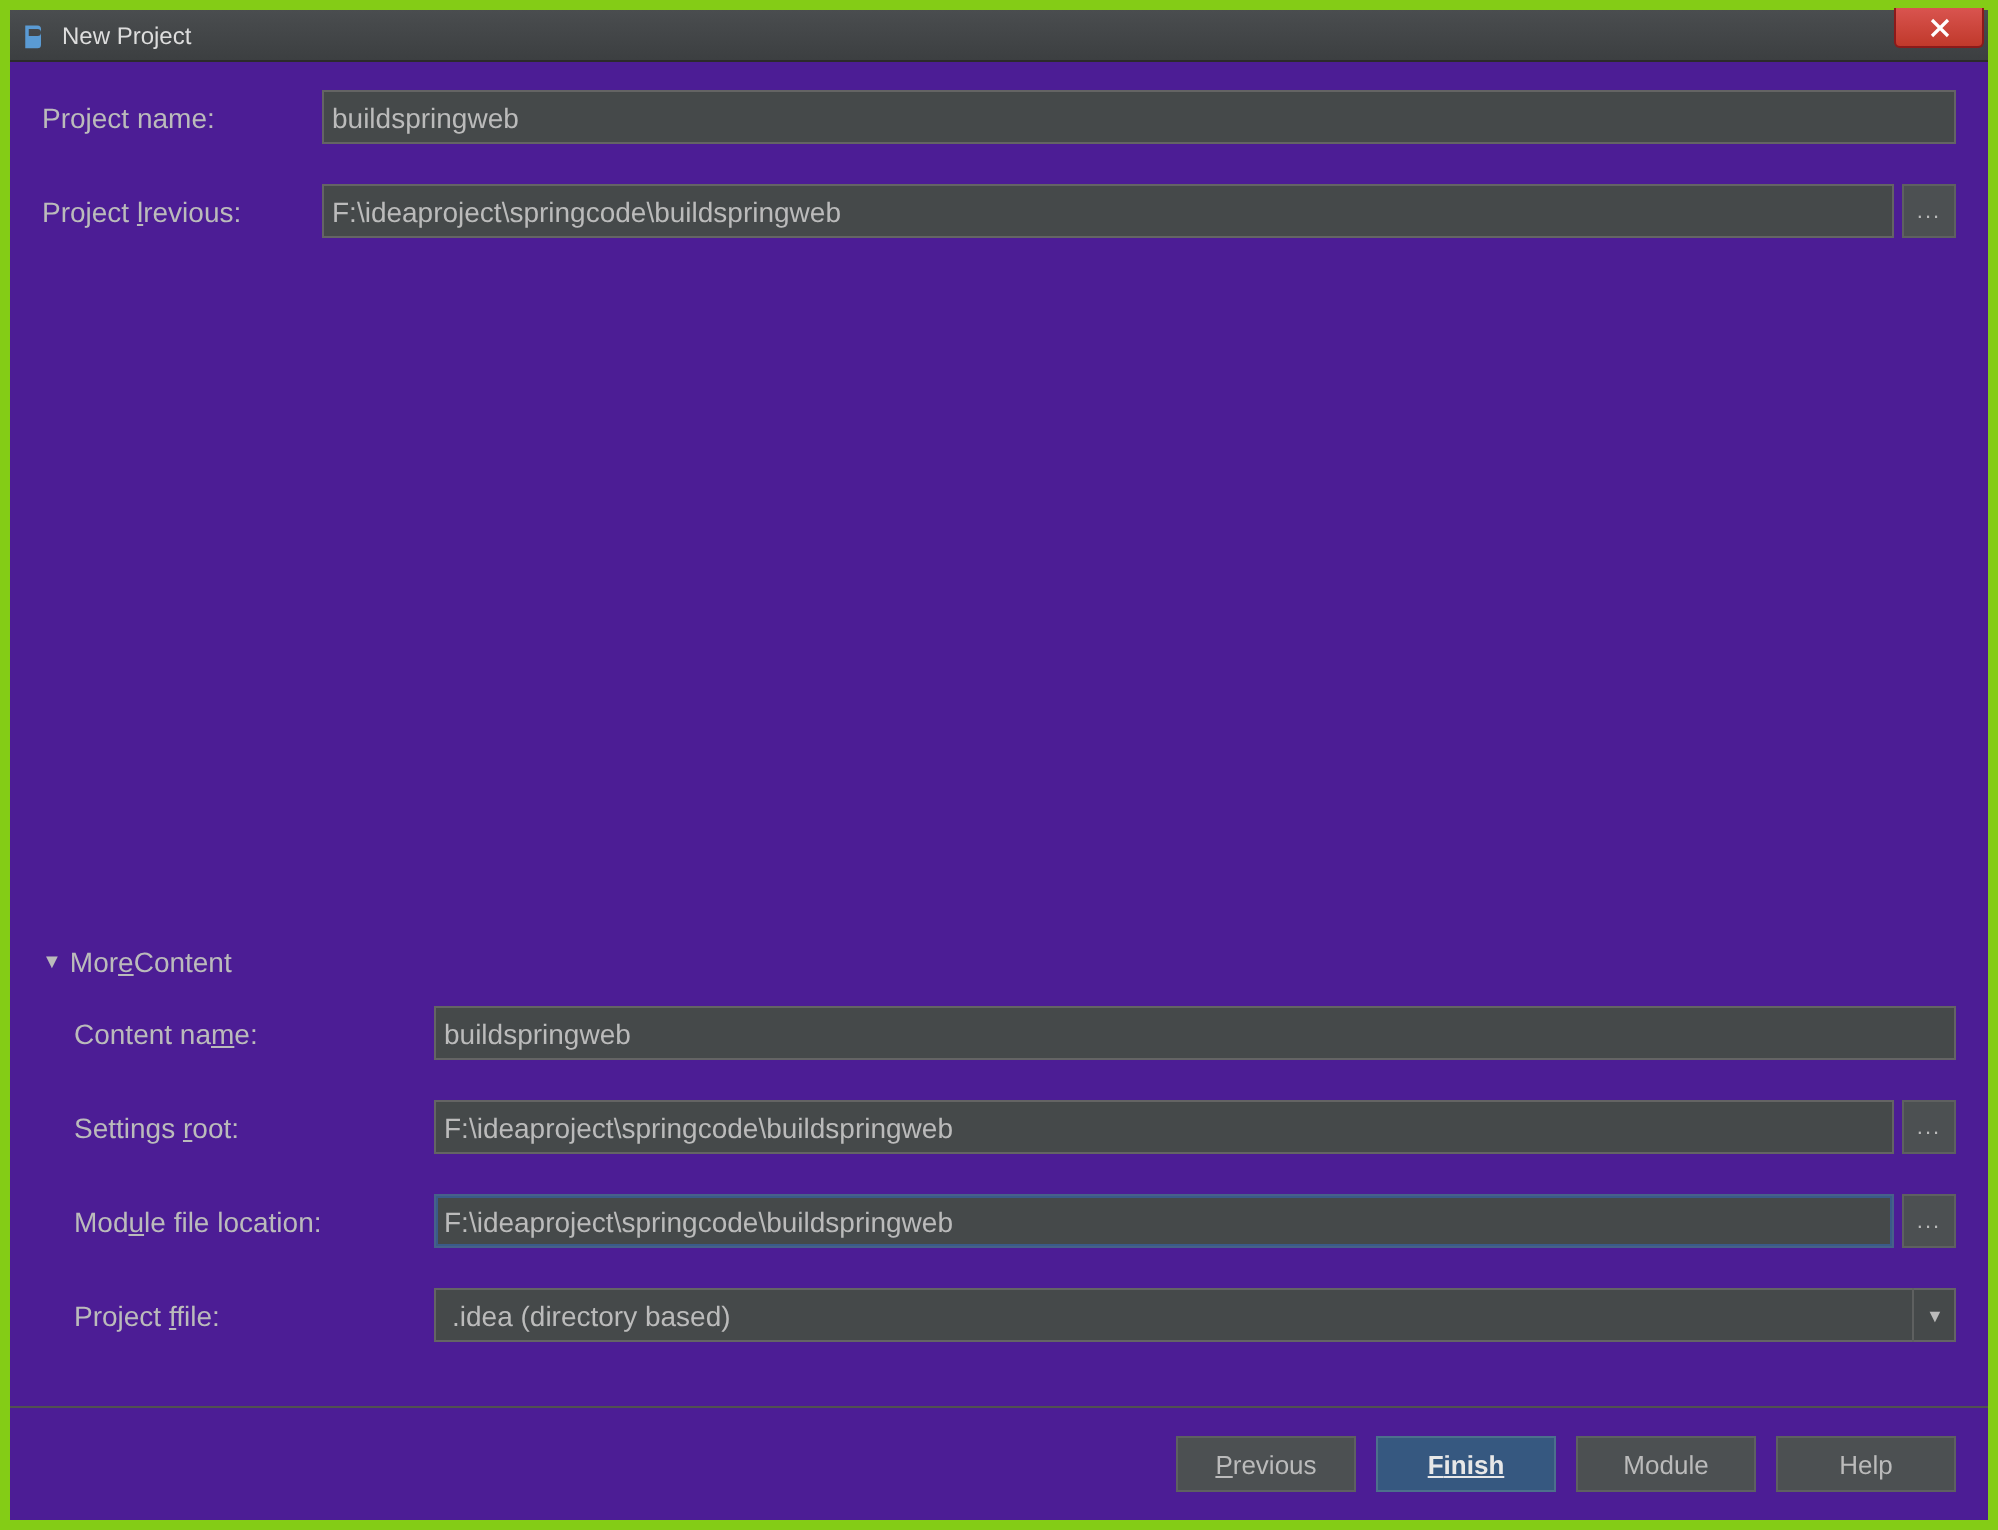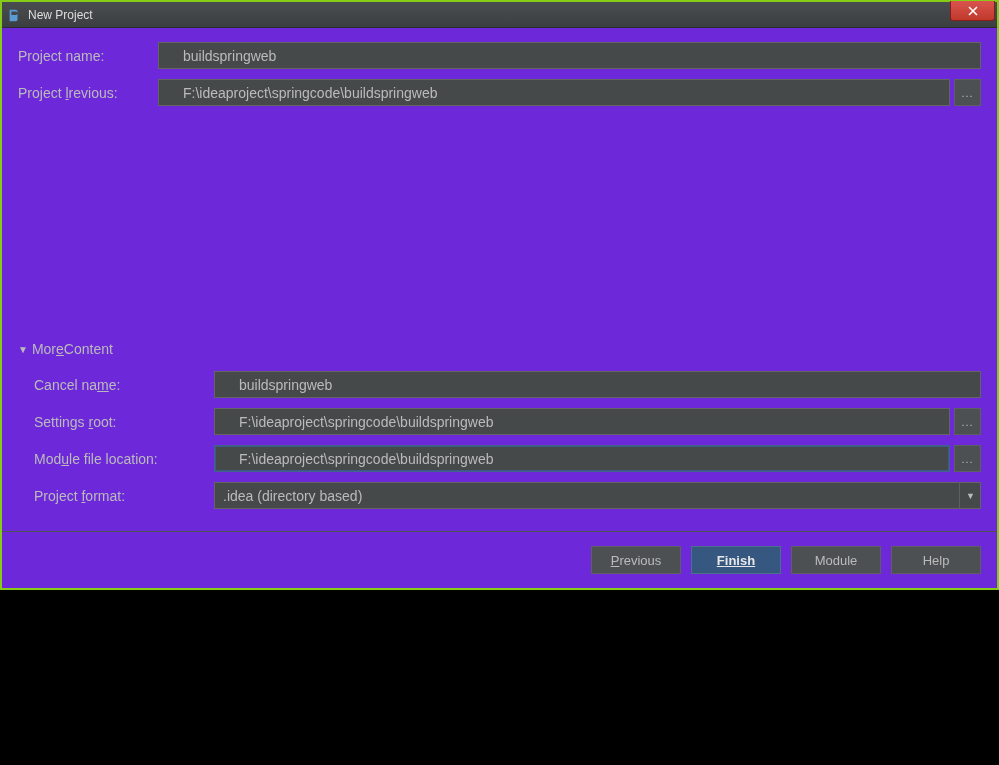--- a/index.html
+++ b/index.html
@@ -12,23 +12,23 @@
       background: #000;
       width: 999px;
       height: 765px;
       overflow: hidden;
     }
     .window {
       position: absolute;
       top: 0;
       left: 0;
       width: 999px;
-      height: 590px;
-      background: #6d28d9;
-      border: 2px solid #84cc16;
+      height: 765px;
+      background: #4c1d95;
+      border: 5px solid #84cc16;
     }
     .titlebar {
       height: 26px;
       background: linear-gradient(to bottom, #4a4d4f, #3c3f41);
       display: flex;
       align-items: center;
       padding: 0 4px;
       border-bottom: 1px solid #2b2b2b;
       position: relative;
     }
@@ -69,21 +69,21 @@
     }
     .content {
       padding: 14px 16px;
       height: calc(100% - 26px);
       display: flex;
       flex-direction: column;
     }
     .form-row {
       display: flex;
       align-items: center;
-      margin-bottom: 10px;
+      margin-bottom: 20px;
     }
     .form-label {
       color: #bbbbbb;
       font-size: 14px;
       width: 140px;
       flex-shrink: 0;
     }
     .form-label-wide {
       color: #bbbbbb;
       font-size: 14px;
@@ -93,21 +93,21 @@
     .underline {
       text-decoration: underline;
     }
     .text-input {
       flex: 1;
       height: 27px;
       background: #45494a;
       border: 1px solid #646464;
       color: #bbbbbb;
       font-size: 14px;
-      padding: 0 24px;
+      padding: 0 4px;
       outline: none;
     }
     .text-input.focused {
       border: 1px solid #466189;
       box-shadow: 0 0 0 1px #3a5a8a inset;
     }
     .browse-btn {
       width: 27px;
       height: 27px;
       background: #4c5052;
@@ -247,21 +247,21 @@
       <div class="more-settings-header">
         <span class="arrow">▼</span>
         <span>Mor</span>
           <span class="underline">e</span>
           <span> Content</span>
       </div>
       <div class="more-settings-body">
 
         <div class="form-row">
           <label class="form-label-wide">
-            <span>Cancel na</span><span class="underline">m</span><span>e:</span>
+            <span>Content na</span><span class="underline">m</span><span>e:</span>
           </label>
           <input class="text-input" type="text" value="buildspringweb" style="">
         </div>
 
         <div class="form-row">
           <label class="form-label-wide">
             <span>Settings </span><span class="underline">r</span><span>oot:</span>
           </label>
           <input class="text-input" type="text" value="F:\ideaproject\springcode\buildspringweb" style="">
           <div class="browse-btn">...</div>
@@ -270,21 +270,21 @@
         <div class="form-row">
           <label class="form-label-wide">
             <span>Mod</span><span class="underline">u</span><span>le file location:</span>
           </label>
           <input class="text-input focused" type="text" value="F:\ideaproject\springcode\buildspringweb" style="">
           <div class="browse-btn">...</div>
         </div>
 
         <div class="form-row">
           <label class="form-label-wide">
-            <span>Project </span><span class="underline">f</span><span>ormat:</span>
+            <span>Project </span><span class="underline">f</span><span>file:</span>
           </label>
           <div class="select-wrap">
             <div class="select-input">.idea (directory based)</div>
             <div class="select-arrow">▼</div>
           </div>
         </div>
 
       </div>
     </div>
 

